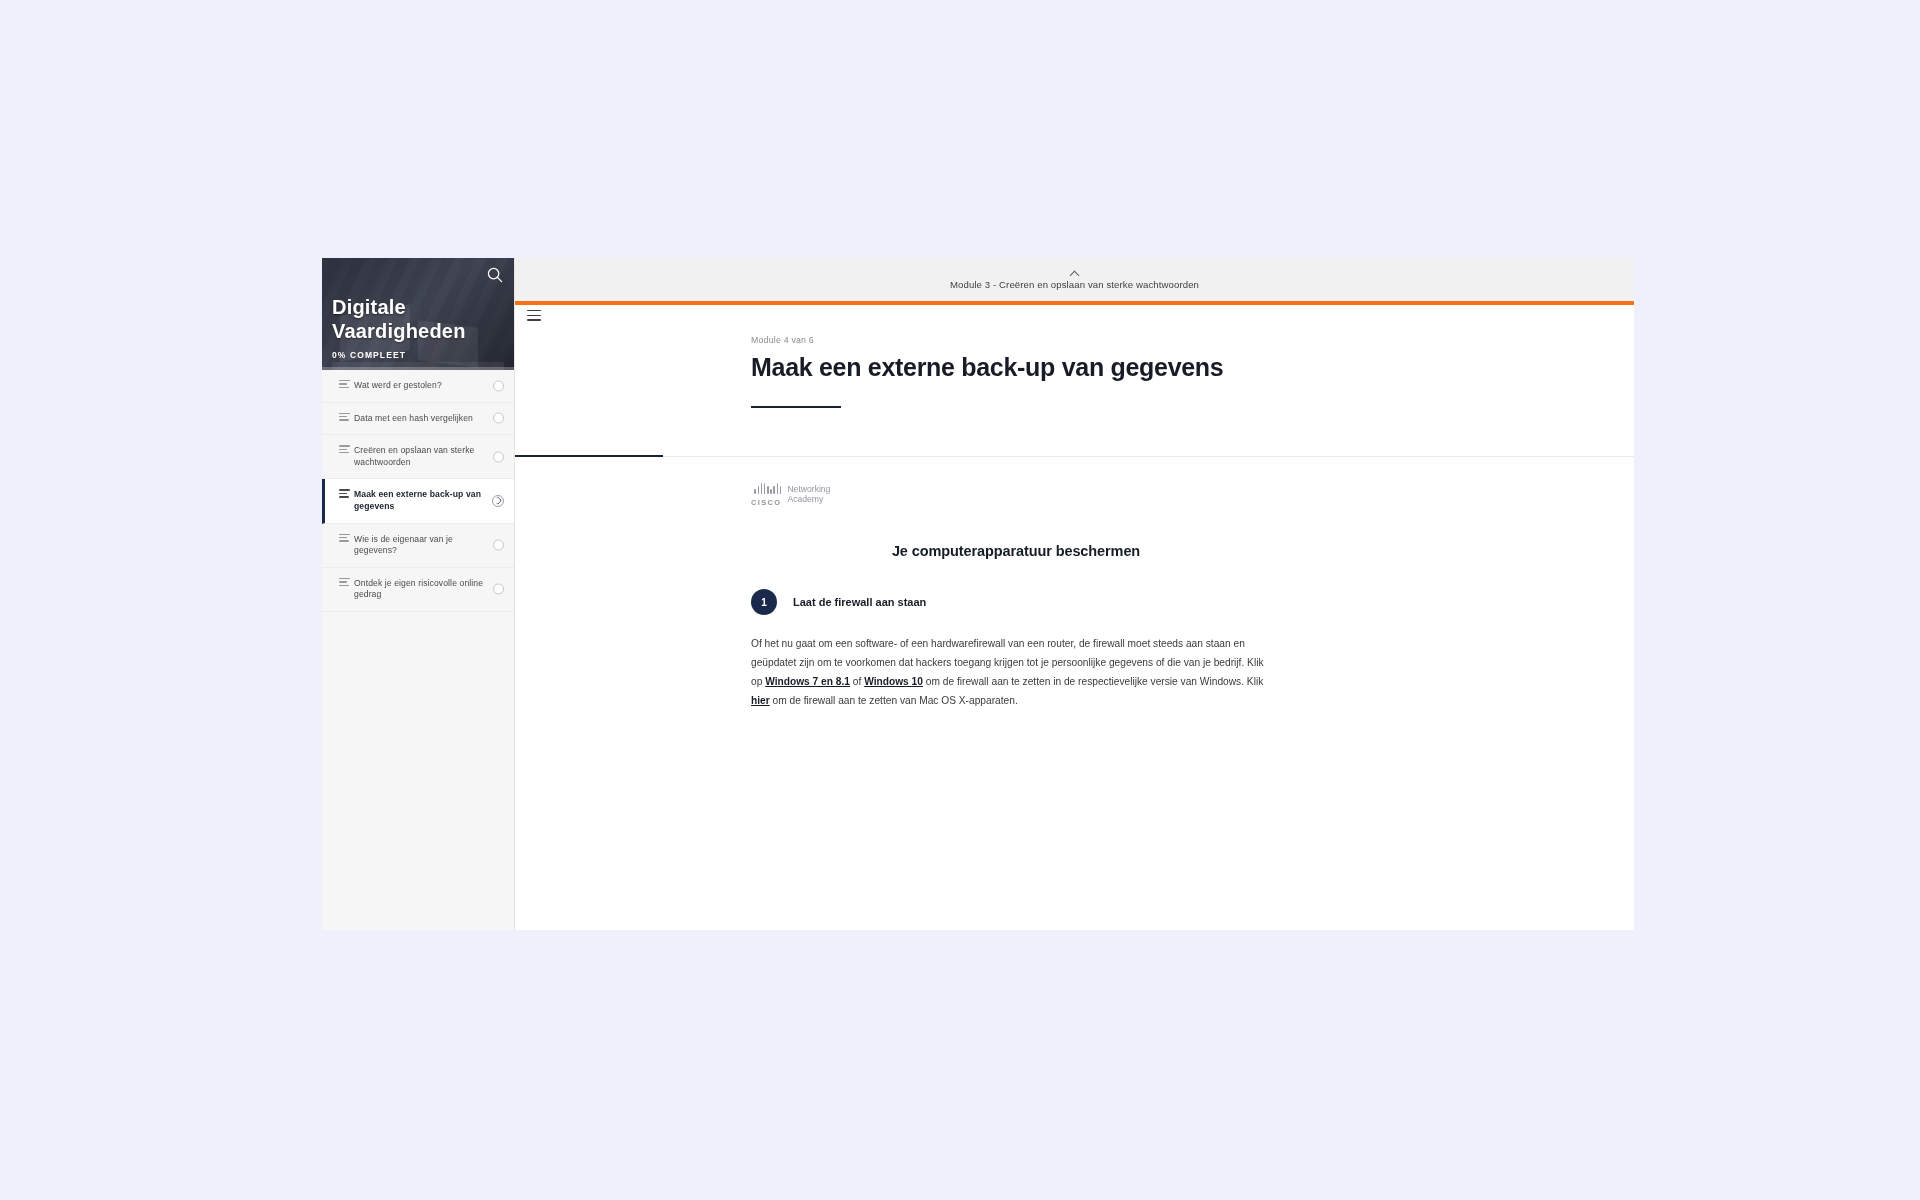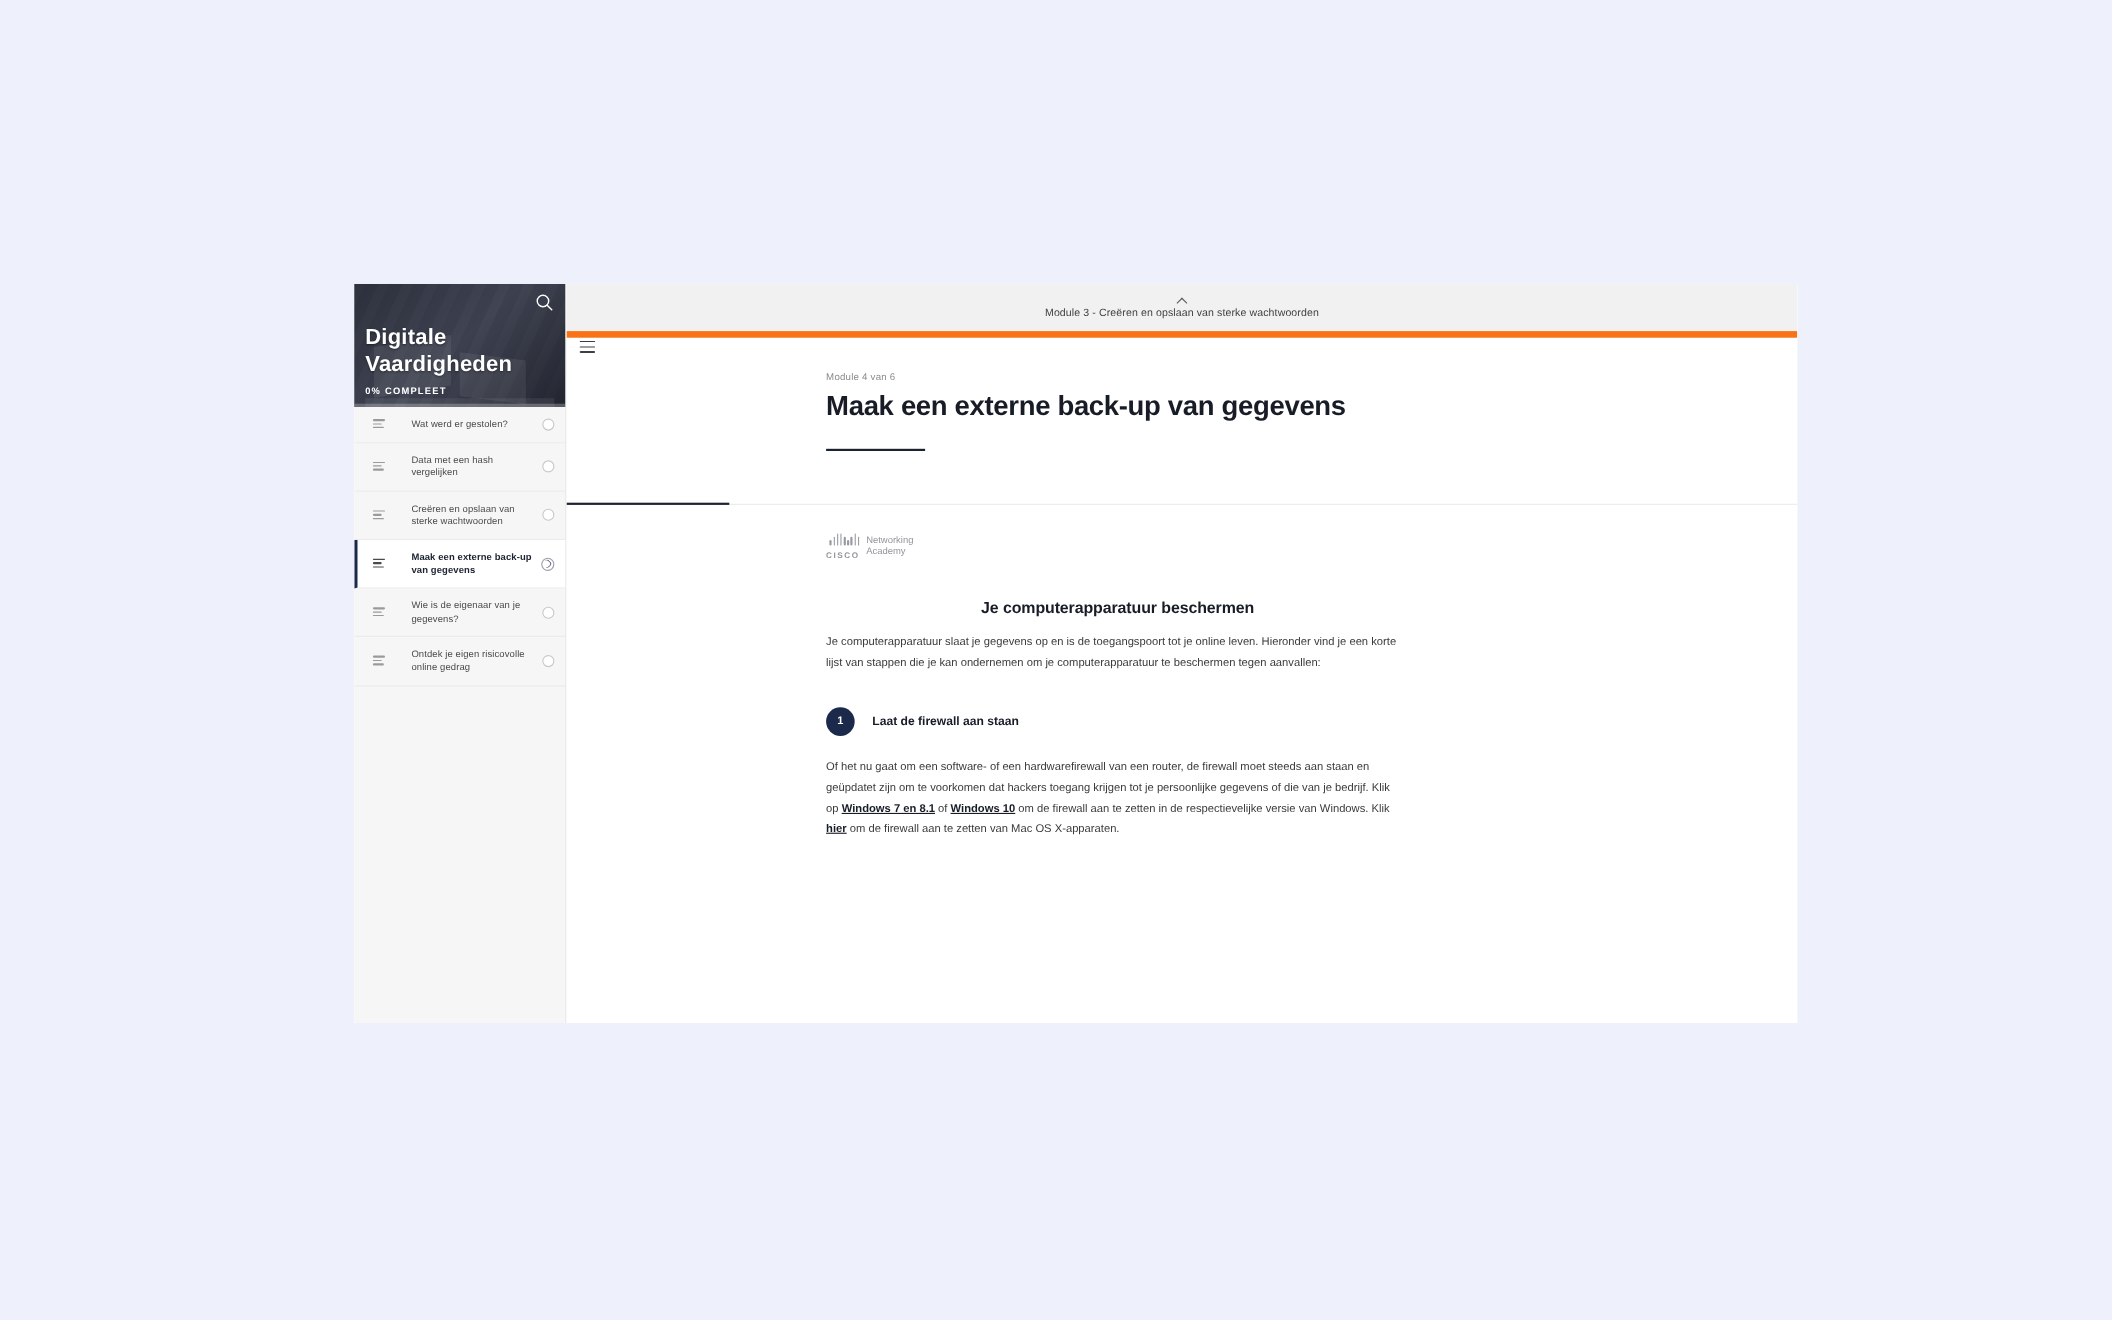--- a/index.html
+++ b/index.html
@@ -107,22 +107,21 @@
 
   
   #lesson-list {
     list-style: none;
     margin: 0;
     padding: 0;
   }
   .lesson-item {
     position: relative;
     display: flex;
-    align-items: center;
-    gap: 24px;
+    gap: 4px;
     padding: 10px 22px 10px 17px;
     border-bottom: 1px solid #ececec;
     cursor: pointer;
     min-height: 22px;
     box-sizing: border-box;
   }
   .lesson-item .lesson-icon {
     flex: 0 0 auto;
     width: 11px;
     height: 9px;
@@ -182,21 +181,21 @@
     flex: 1 1 auto;
     position: relative;
     background: #ffffff;
     overflow: hidden;
   }
 
   
   #module-banner {
     height: 43px;
     background: #f1f1f1;
-    border-bottom: 6px solid #f97316;
+    border-bottom: 4px solid #f97316;
     display: flex;
     flex-direction: column;
     align-items: center;
     justify-content: center;
     gap: 3px;
     cursor: pointer;
   }
   #module-banner .chevron {
     width: 10px; height: 6px;
     position: relative;
@@ -490,21 +489,20 @@
             <div class="cisco-word">CISCO</div>
           </div>
           <div class="netacad">
             <div>Networking</div>
             <div>Academy</div>
           </div>
         </div>
 
         <h2 id="section-heading">Je computerapparatuur beschermen</h2>
 
-        <p class="body-par">Je computerapparatuur slaat je gegevens op en is de toegangspoort tot je online leven. Hieronder vind je een korte lijst van stappen die je kan ondernemen om je computerapparatuur te beschermen tegen aanvallen:</p>
 
         <div id="step-row">
           <div id="step-badge">1</div>
           <div id="step-title">Laat de firewall aan staan</div>
         </div>
 
         <p class="body-par"><span>Of het nu gaat om een software- of een hardwarefirewall van een router, de firewall moet steeds aan staan en geüpdatet zijn om te voorkomen dat hackers toegang krijgen tot je persoonlijke gegevens of die van je bedrijf. Klik op </span><a href="#">Windows 7 en 8.1</a><span> of </span><a href="#">Windows 10</a><span> om de firewall aan te zetten in de respectievelijke versie van Windows. Klik </span><a href="#">hier</a><span> om de firewall aan te zetten van Mac OS X-apparaten.</span></p>
 
       </div>
     </section>

